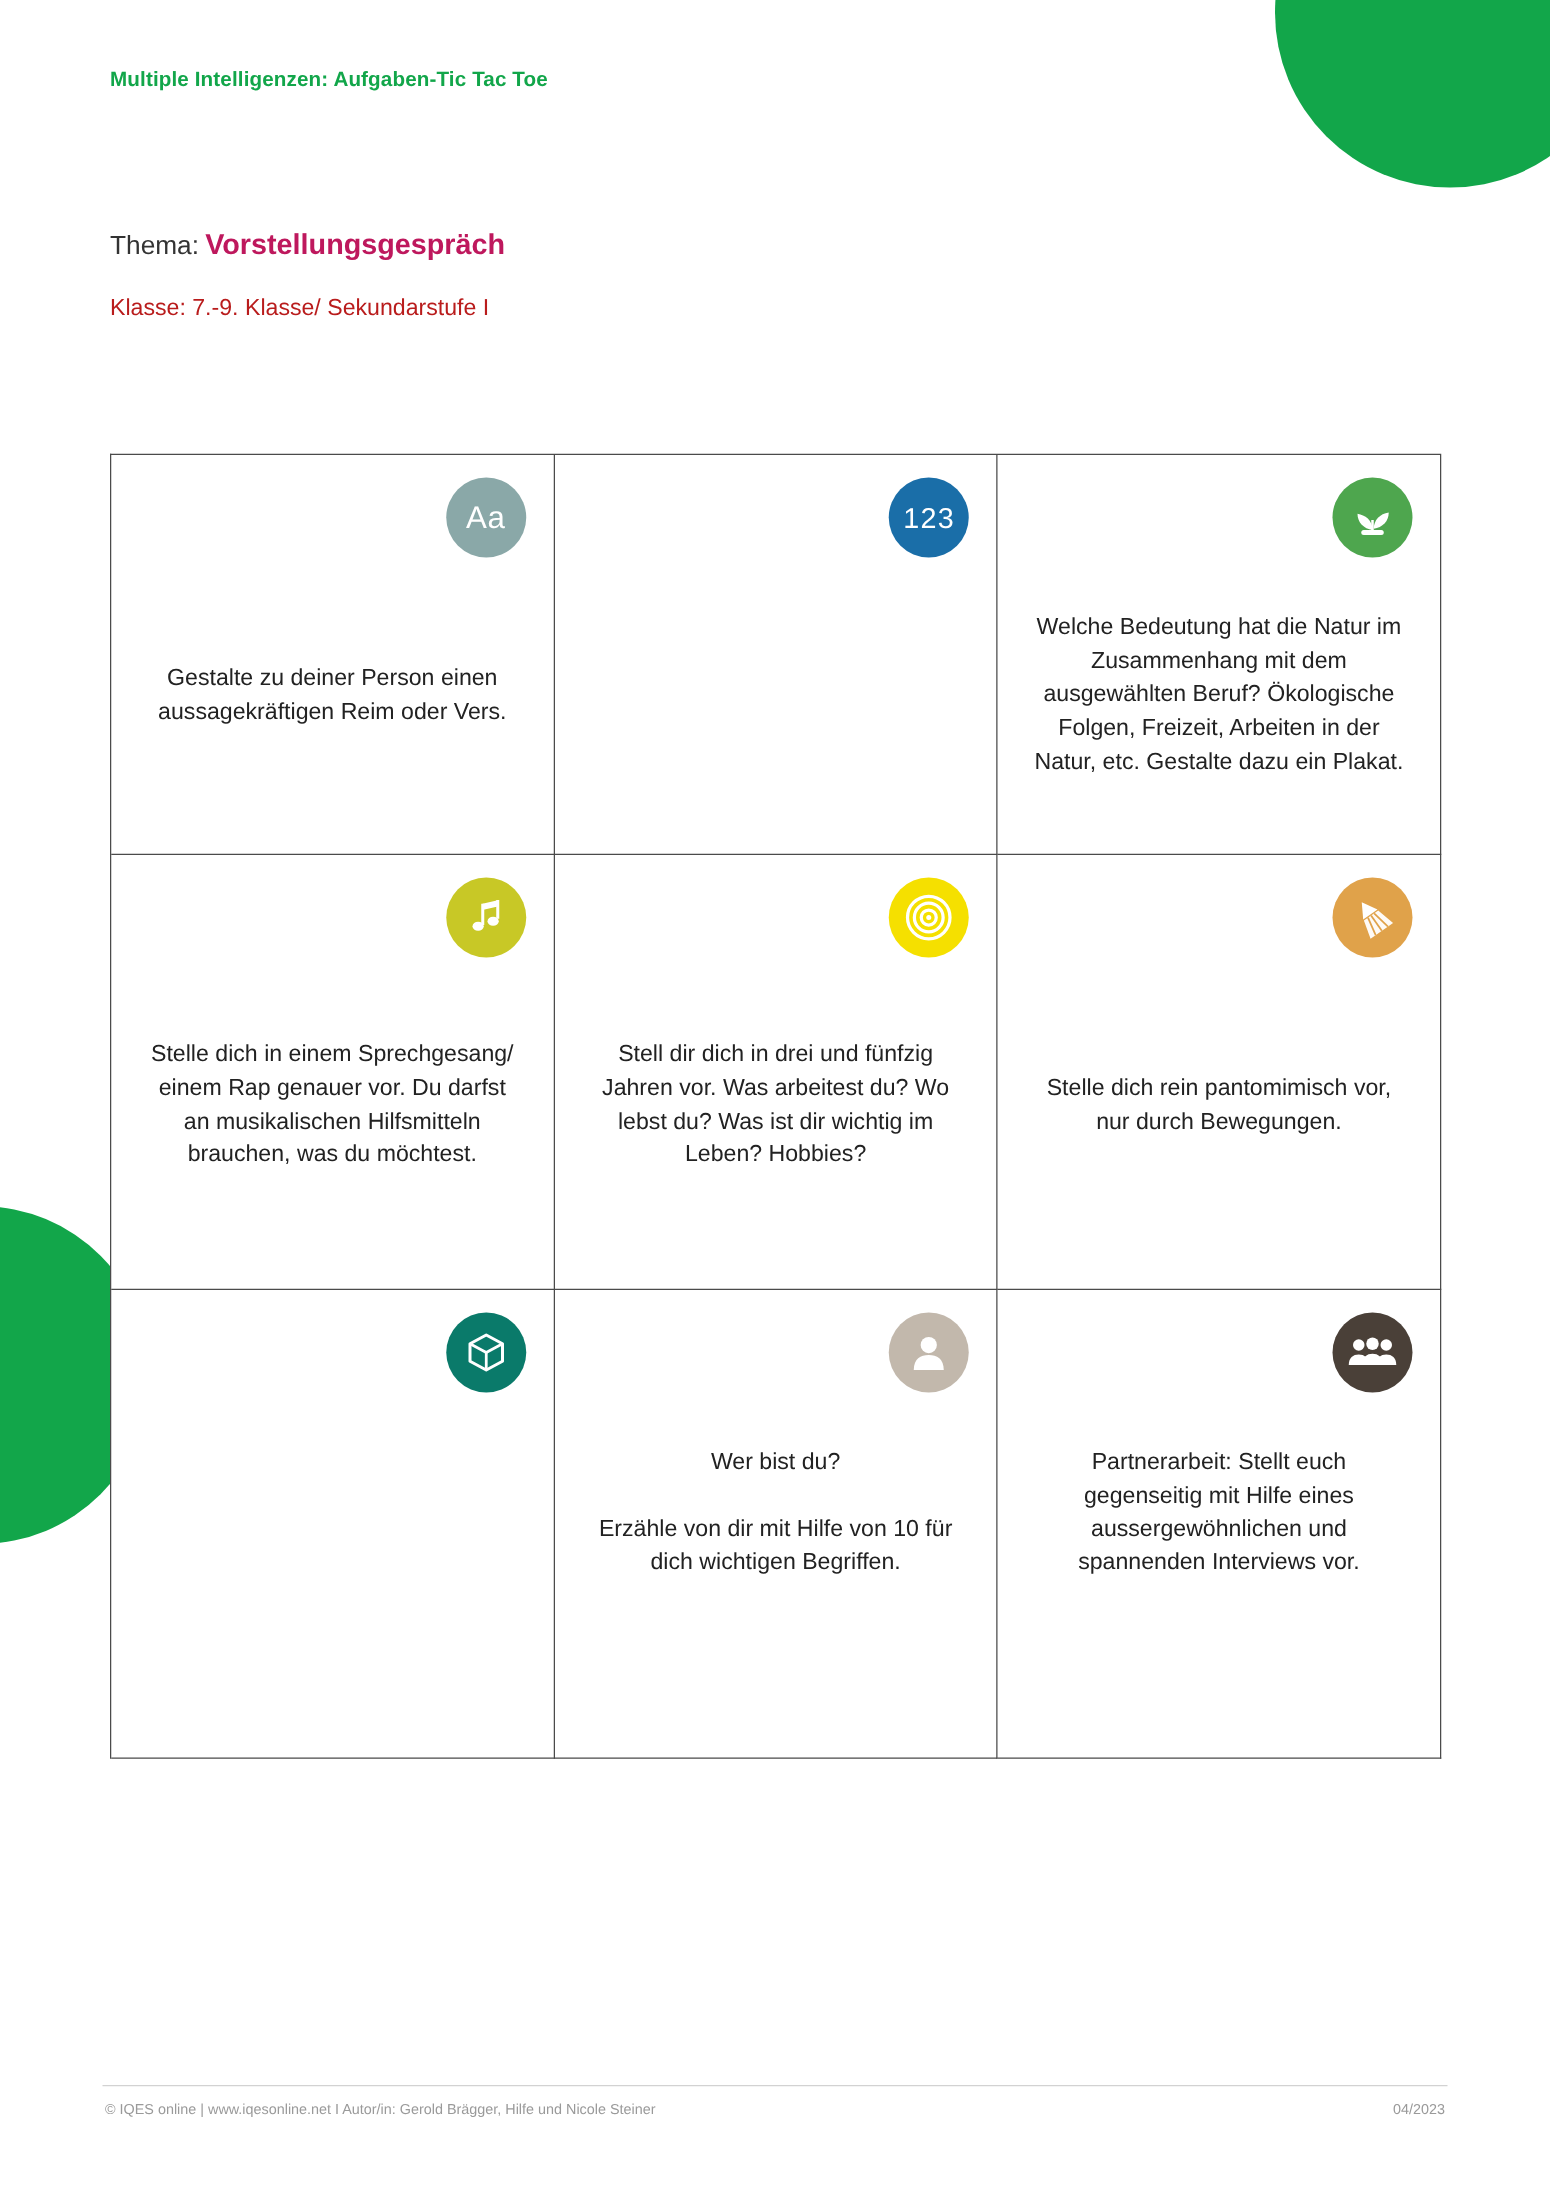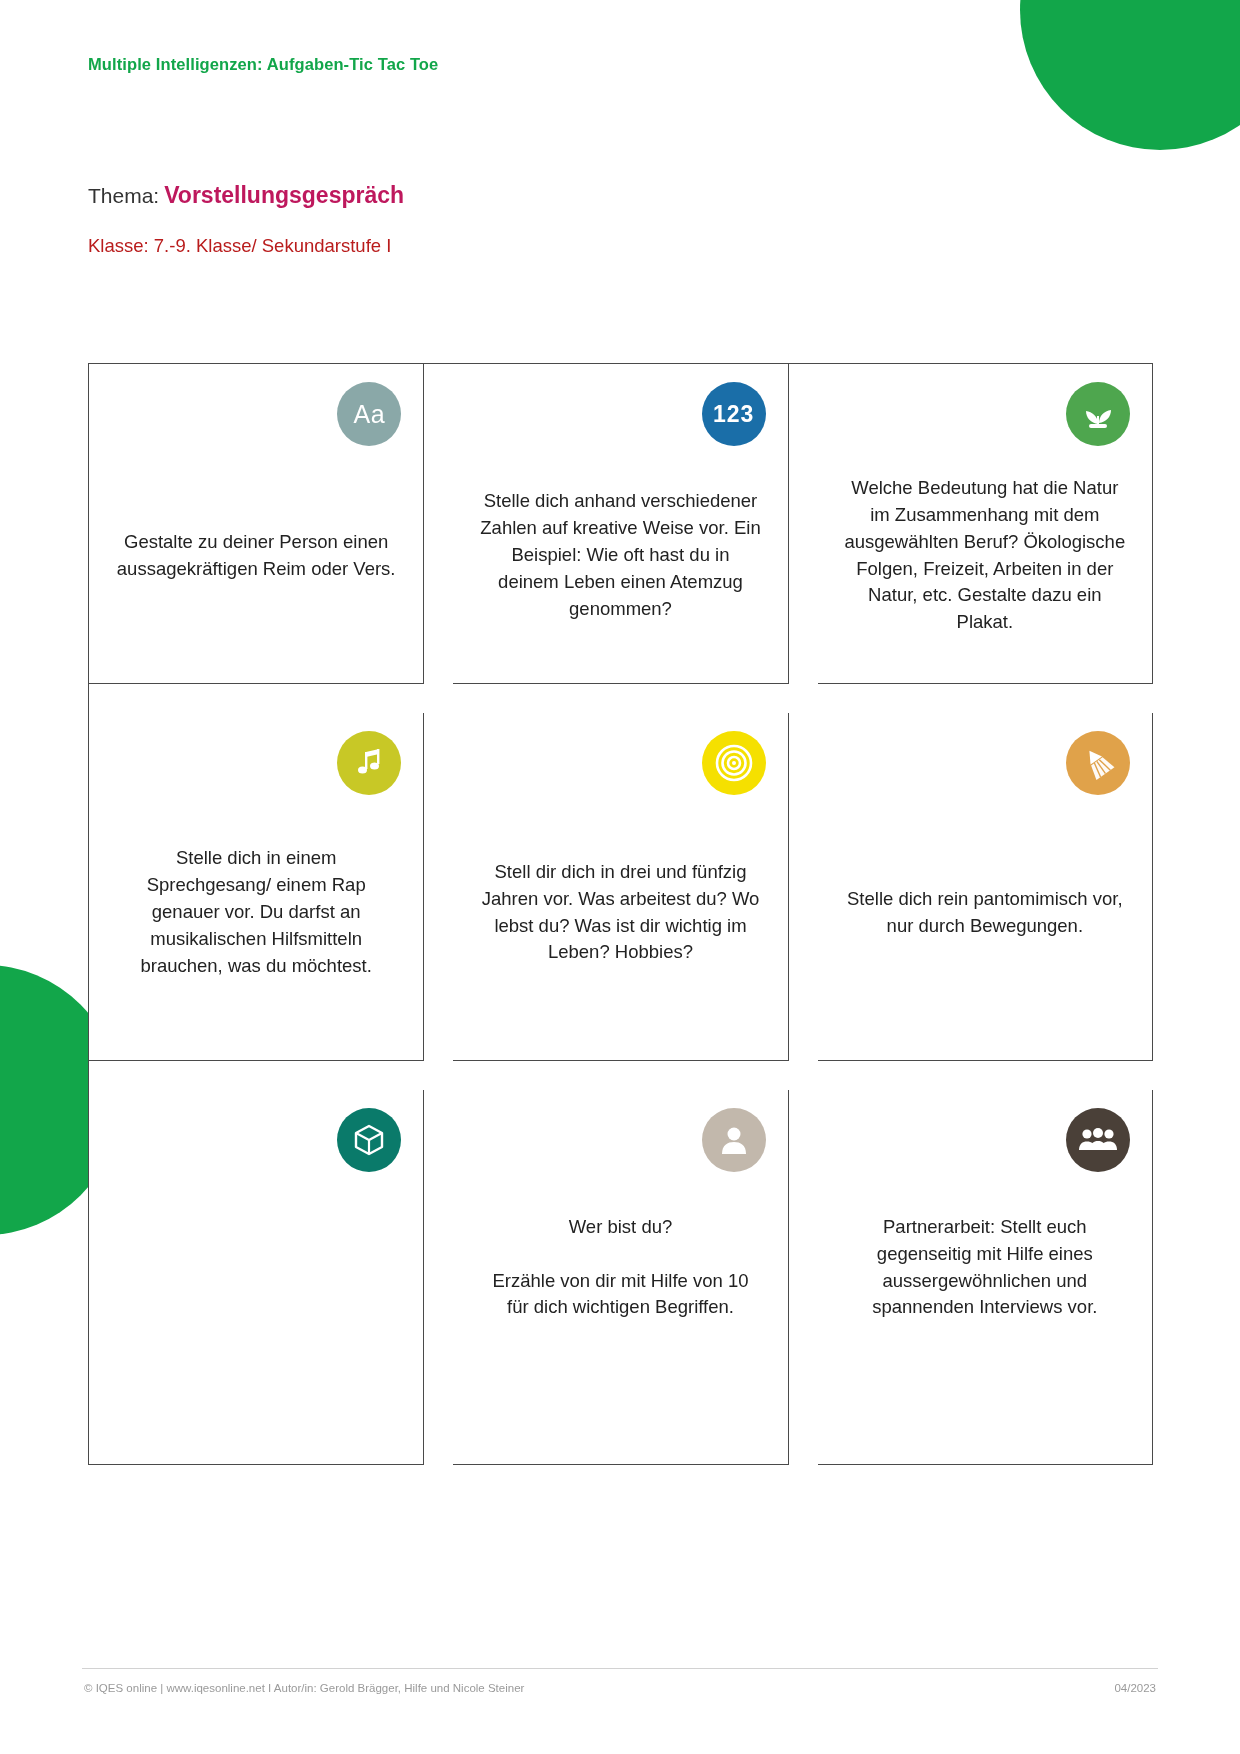--- a/index.html
+++ b/index.html
@@ -87,21 +87,20 @@
     position: absolute;
     left: 88px;
     top: 363px;
     width: 1064px;
     display: grid;
     grid-template-columns: 1fr 1fr 1fr;
     grid-template-rows: 320px 348px 375px;
     border-top: 1.5px solid #4a4a4a;
     border-left: 1.5px solid #4a4a4a;
     background: #ffffff;
-    gap: 29px;
   }
   .cell {
     border-right: 1.5px solid #4a4a4a;
     border-bottom: 1.5px solid #4a4a4a;
     position: relative;
     padding: 18px 22px;
     box-sizing: border-box;
     display: flex;
     flex-direction: column;
   }
@@ -138,21 +137,21 @@
   }
 
   .icon-glyph-text {
     font-size: 25px;
     font-weight: normal;
     font-family: "Liberation Sans", sans-serif;
     letter-spacing: 0.5px;
   }
   .icon-num {
     font-size: 23px;
-    font-weight: bold;
+    font-weight: normal;
     letter-spacing: 1px;
   }
 
   
   .footer-rule {
     position: absolute;
     left: 82px;
     right: 82px;
     top: 1668px;
     border-top: 1px solid #d2d2d2;
@@ -194,21 +193,20 @@
       <div class="cell-icon" style="background:#8aa8a8;">
         <span class="icon-glyph-text">Aa</span>
       </div>
       <div class="cell-text">Gestalte zu deiner Person einen aussagekräftigen Reim oder Vers.</div>
     </div>
 
     <div class="cell r1">
       <div class="cell-icon" style="background:#1a6ea8;">
         <span class="icon-num">123</span>
       </div>
-      <div class="cell-text">Stelle dich anhand verschiedener Zahlen auf kreative Weise vor. Ein Beispiel: Wie oft hast du in deinem Leben einen Atemzug genommen?</div>
     </div>
 
     <div class="cell r1">
       <div class="cell-icon" style="background:#4ea64e;">
         <svg width="40" height="40" viewBox="0 0 40 40" aria-hidden="true">
           <path d="M20 30 C20 22 14 18 8 17 C8 24 13 29 20 30 Z" fill="#ffffff"></path>
           <path d="M21 29 C21 22 26 17 33 16 C33 23 28 28 21 29 Z" fill="#ffffff"></path>
           <rect x="11" y="30" width="18" height="4" rx="2" fill="#ffffff"></rect>
           <rect x="19" y="22" width="2" height="9" fill="#ffffff"></rect>
         </svg>

